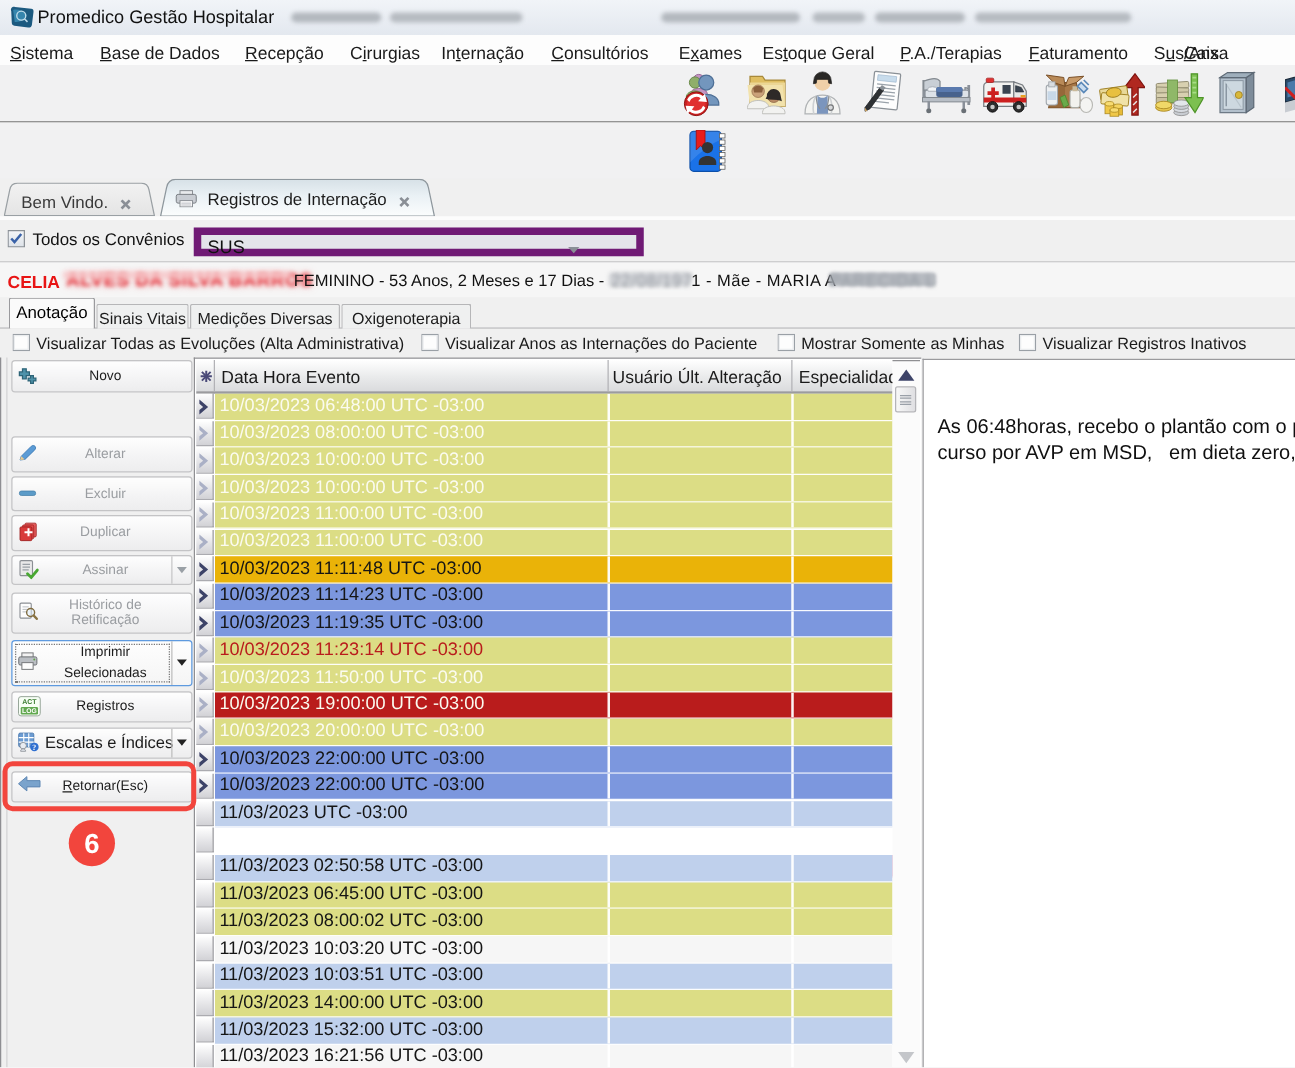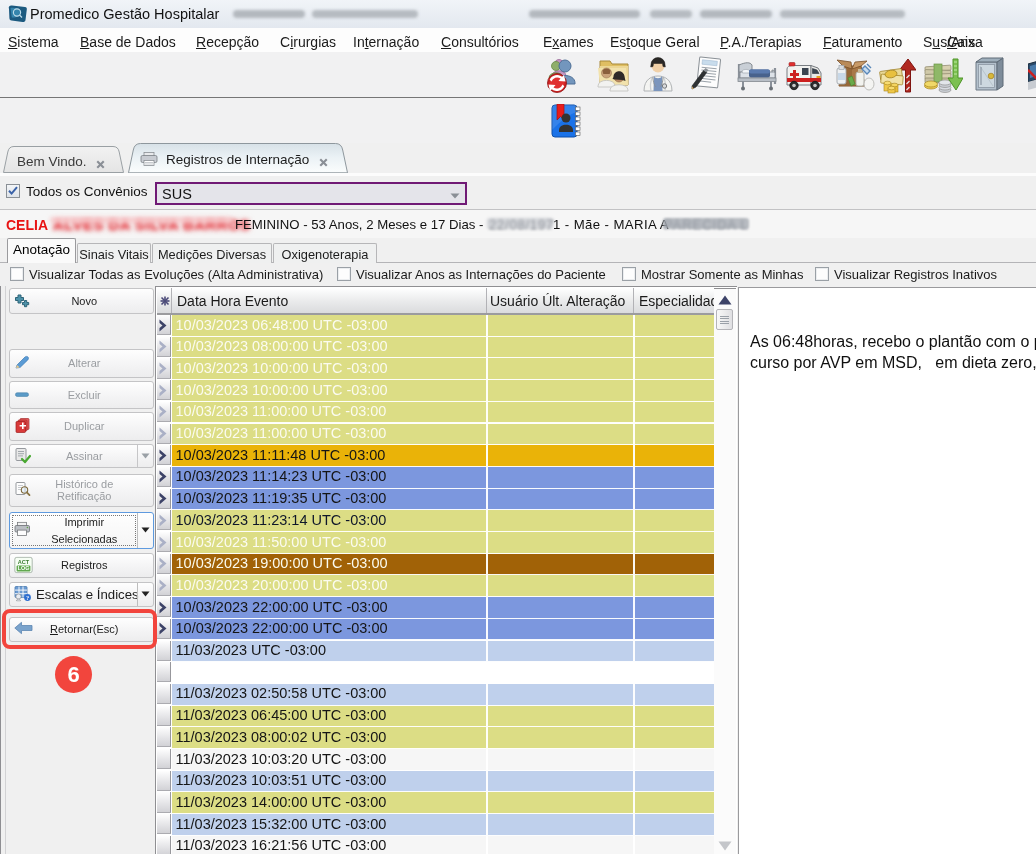--- a/index.html
+++ b/index.html
@@ -259,21 +259,21 @@
           <defs>
             <linearGradient id="cbg" x1="0" y1="0" x2="0" y2="1">
               <stop offset="0" stop-color="#f4f6f8"></stop>
               <stop offset="1" stop-color="#dde2e8"></stop>
             </linearGradient>
           </defs>
           <rect x="0.5" y="0.5" width="13" height="13" fill="url(#cbg)" stroke="#8a9096"></rect>
           <path d="M3 6.8 L5.6 9.6 L11 3.2" fill="none" stroke="#3a62a8" stroke-width="2"></path>
         </svg></div>
   <span class="abs" style="left:26px;top:8.5px;font-size:13.5px;color:#111">Todos os Convênios</span>
-  <div class="abs" style="left:155px;top:6px;width:312px;height:23.5px;background:#e4e4ea;border:2px solid #701a75">
+  <div class="abs" style="left:155px;top:6px;width:360px;height:23.5px;background:#e4e4ea;border:6px solid #701a75">
     <span class="abs" style="left:5px;top:2.5px;font-size:14.5px;color:#111">SUS</span>
     <svg class="abs" style="left:293px;top:9px" width="10" height="6" viewBox="0 0 10 6">
           <path d="M0.5 0.5 L9.5 0.5 L5 5.5 Z" fill="#8a8f96"></path>
         </svg>
   </div>
 </div>
 
 <div class="abs" style="left:0;top:210px;width:1036px;height:28px;background:#f6f6f6;font-size:13.2px;overflow:hidden">
   <b class="abs" style="left:6px;top:6.5px;color:#e81414;font-size:14px">CELIA</b>
   <b class="abs" style="left:53px;top:6.5px;color:#e2252c;font-size:14.5px;filter:blur(1.9px);letter-spacing:0.7px">ALVES DA SILVA BARROS</b>
@@ -434,38 +434,38 @@
       <span class="rtx" style="color:#151515">10/03/2023 11:19:35 UTC -03:00</span>
     </div>
 <div class="gut" style="top:510.3px;height:20.2px">
       <svg width="11" height="13" viewBox="0 0 11 13" style="position:absolute;left:1px;top:3.5px">
         <path d="M1.5 0.5 L8.5 6.5 L1.5 12.5 L1.5 9 L4.5 6.5 L1.5 4 Z" fill="#aab0c6"></path>
       </svg>
     </div>
     <div class="trow" style="top:510.3px;height:21.7px;background:#dcdd85">
       <div class="rsep" style="left:314.0px"></div>
       <div class="rsep" style="left:461.0px"></div>
-      <span class="rtx" style="color:#0f172a">10/03/2023 11:23:14 UTC -03:00</span>
+      <span class="rtx" style="color:#b91c1c">10/03/2023 11:23:14 UTC -03:00</span>
     </div>
 <div class="gut" style="top:532.0px;height:20.2px">
       <svg width="11" height="13" viewBox="0 0 11 13" style="position:absolute;left:1px;top:3.5px">
         <path d="M1.5 0.5 L8.5 6.5 L1.5 12.5 L1.5 9 L4.5 6.5 L1.5 4 Z" fill="#aab0c6"></path>
       </svg>
     </div>
     <div class="trow" style="top:532.0px;height:21.7px;background:#dcdd85">
       <div class="rsep" style="left:314.0px"></div>
       <div class="rsep" style="left:461.0px"></div>
       <span class="rtx" style="color:#fbfbf0">10/03/2023 11:50:00 UTC -03:00</span>
     </div>
 <div class="gut" style="top:553.7px;height:20.2px">
       <svg width="11" height="13" viewBox="0 0 11 13" style="position:absolute;left:1px;top:3.5px">
         <path d="M1.5 0.5 L8.5 6.5 L1.5 12.5 L1.5 9 L4.5 6.5 L1.5 4 Z" fill="#aab0c6"></path>
       </svg>
     </div>
-    <div class="trow" style="top:553.7px;height:21.7px;background:#a16207">
+    <div class="trow" style="top:553.7px;height:21.7px;background:#b91c1c">
       <div class="rsep" style="left:314.0px"></div>
       <div class="rsep" style="left:461.0px"></div>
       <span class="rtx" style="color:#fbfbf0">10/03/2023 19:00:00 UTC -03:00</span>
     </div>
 <div class="gut" style="top:575.4px;height:20.2px">
       <svg width="11" height="13" viewBox="0 0 11 13" style="position:absolute;left:1px;top:3.5px">
         <path d="M1.5 0.5 L8.5 6.5 L1.5 12.5 L1.5 9 L4.5 6.5 L1.5 4 Z" fill="#aab0c6"></path>
       </svg>
     </div>
     <div class="trow" style="top:575.4px;height:21.7px;background:#dcdd85">

